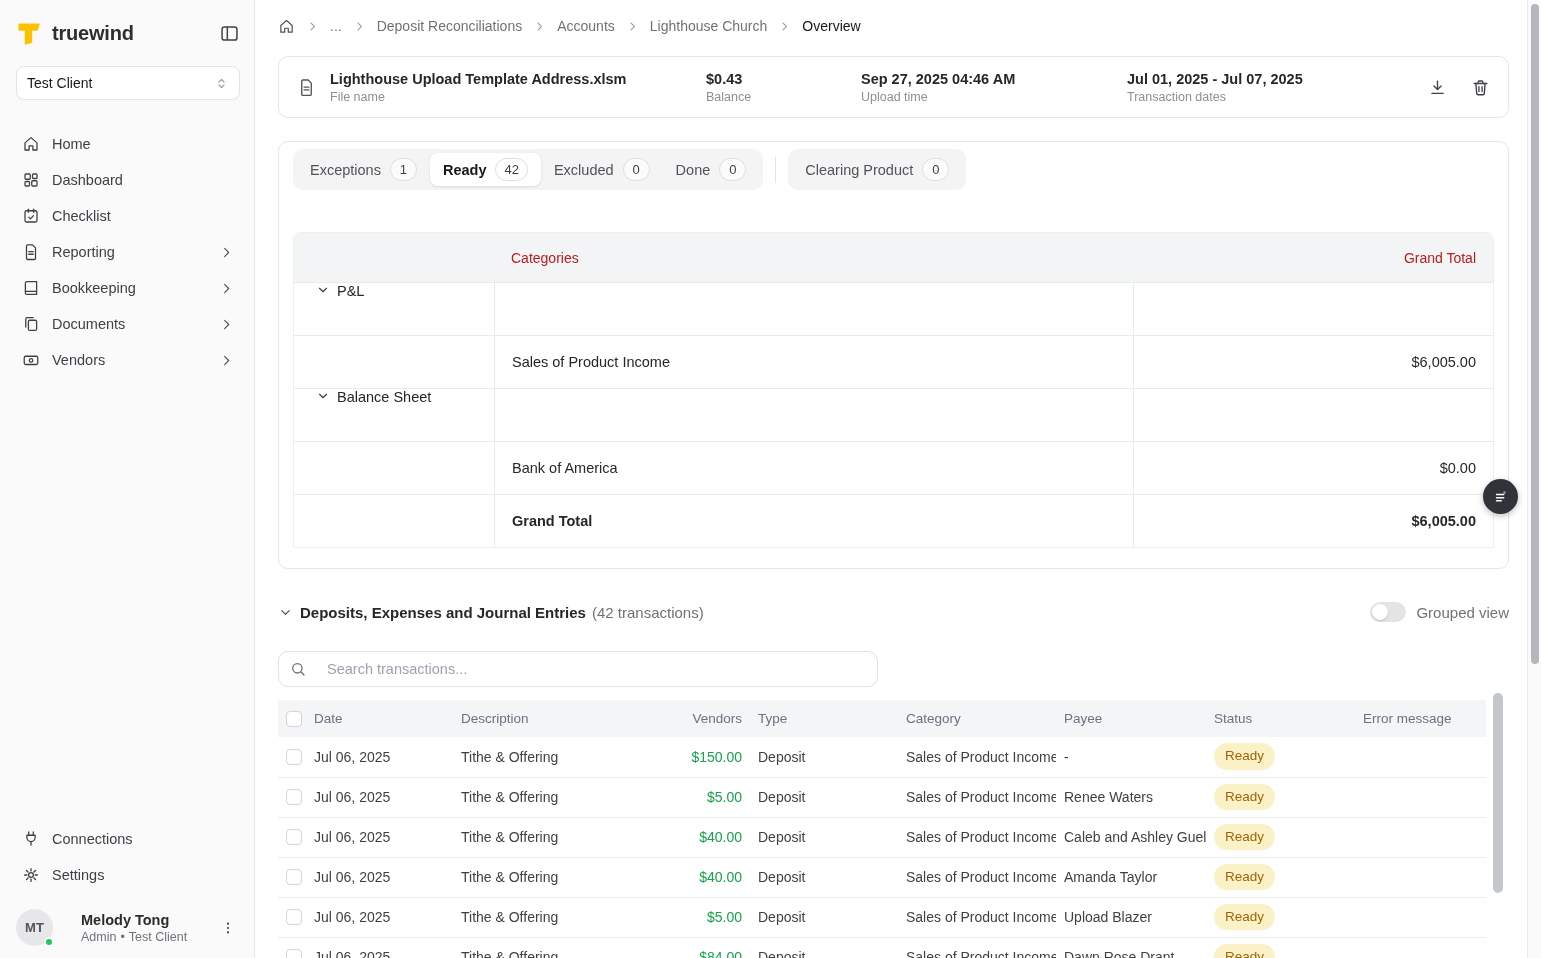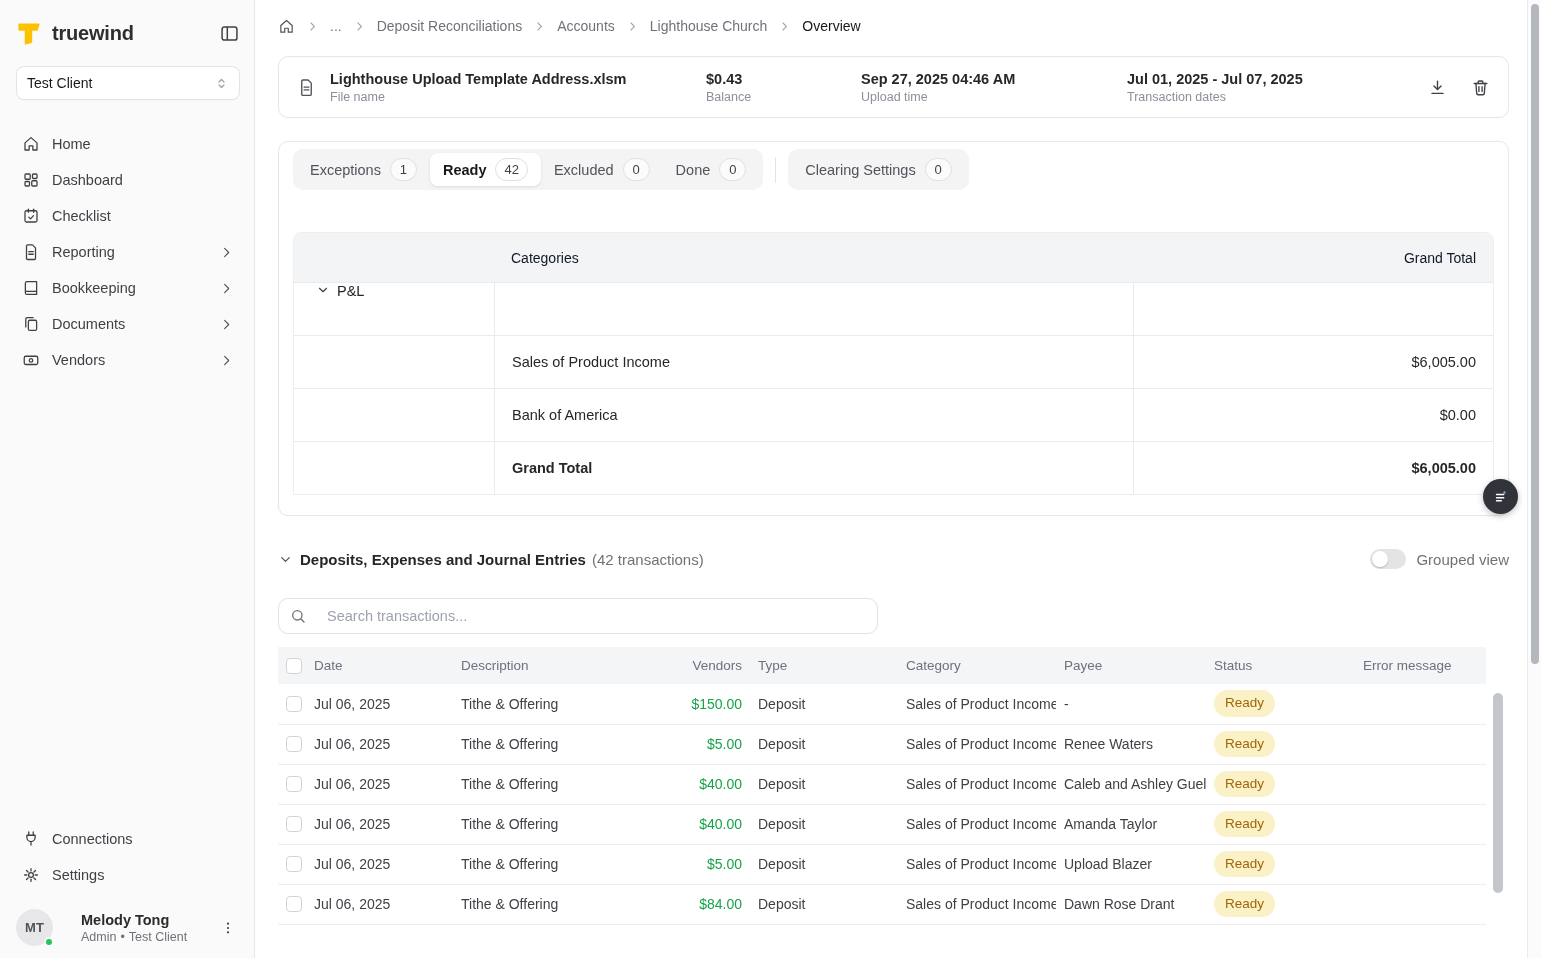--- a/index.html
+++ b/index.html
@@ -61,21 +61,21 @@
   .tabs-row{display:flex;align-items:center;}
   .tab-group{background:#f4f4f5;border-radius:10px;padding:4px;display:flex;align-items:center;}
   .tab{display:flex;align-items:center;gap:9px;padding:5px 13px;border-radius:8px;font-size:14.5px;color:#52525b;cursor:pointer;white-space:nowrap;}
   .tab.active{background:#fff;color:#18181b;font-weight:700;box-shadow:0 1px 3px rgba(0,0,0,.1);}
   .count{min-width:27px;height:23px;padding:0 8px;border:1px solid #dedfe2;border-radius:999px;background:#fbfbfc;display:flex;align-items:center;justify-content:center;font-size:13px;color:#3f3f46;font-weight:400;}
   .tab.active .count{background:#fff;text-align:right;}
   .tab-divider{width:1px;height:26px;background:#e4e4e7;margin:0 12px;}
 
   .sum-table{margin-top:42px;border:1px solid #eceef0;border-radius:8px 8px 0 0;}
   .sum-head,.sum-row{display:grid;grid-template-columns:200px 1fr 360px;}
-  .sum-head{background:#f3f4f6;height:49px;align-items:center;border-radius:8px 8px 0 0;font-size:14px;color:#0f172a;}
+  .sum-head{background:#f3f4f6;height:49px;align-items:center;border-radius:8px 8px 0 0;font-size:14px;color:#b91c1c;}
   .sh2{padding-left:17px;}
   .sh3{text-align:right;padding-right:17px;}
   .sum-row{height:53px;align-items:center;border-top:1px solid #e9eaec;font-size:14.5px;color:#27272a;}
   .sc1{display:flex;align-items:flex-start;gap:7px;padding-left:22px;height:100%;}
   .sc2{padding-left:17px;border-left:1px solid #e9eaec;height:100%;display:flex;align-items:center;}
   .sc3{text-align:right;padding-right:17px;border-left:1px solid #e9eaec;height:100%;display:flex;align-items:center;justify-content:flex-end;}
   .sum-row.total .sc2,.sum-row.total .sc3{font-weight:700;}
   .chev-toggle{display:inline-flex;color:#3f3f46;cursor:pointer;}
 
   
@@ -384,21 +384,21 @@
             <span class="count">0</span>
           </div>
           <div class="tab">
             <span>Done</span>
             <span class="count">0</span>
           </div>
         </div>
         <div class="tab-divider"></div>
         <div class="tab-group">
           <div class="tab">
-            <span>Clearing Settings</span>
+            <span>Clearing Product</span>
             <span class="count">0</span>
           </div>
         </div>
       </div>
 
       <div class="sum-table">
         <div class="sum-head">
           <div class="sh1"></div>
           <div class="sh2">Categories</div>
           <div class="sh3">Grand Total</div>
@@ -412,20 +412,32 @@
               </span>
             <span>P&amp;L</span>
           </div>
           <div class="sc2"></div>
             <div class="sc3"></div>
         </div>
         <div class="sum-row">
           <div class="sc1"></div>
           <div class="sc2">Sales of Product Income</div>
           <div class="sc3">$6,005.00</div>
+        </div>
+        <div class="sum-row group">
+          <div class="sc1">
+            <span class="chev-toggle">
+                <svg width="14" height="14" viewBox="0 0 24 24" fill="none" stroke="currentColor" stroke-width="2" stroke-linecap="round" stroke-linejoin="round">
+                  <path d="M6,9 l6,6 6,-6"></path>
+                </svg>
+              </span>
+            <span>Balance Sheet</span>
+          </div>
+          <div class="sc2"></div>
+            <div class="sc3"></div>
         </div>
         <div class="sum-row">
           <div class="sc1"></div>
           <div class="sc2">Bank of America</div>
           <div class="sc3">$0.00</div>
         </div>
         <div class="sum-row total">
           <div class="sc1"></div>
           <div class="sc2">Grand Total</div>
           <div class="sc3">$6,005.00</div>

